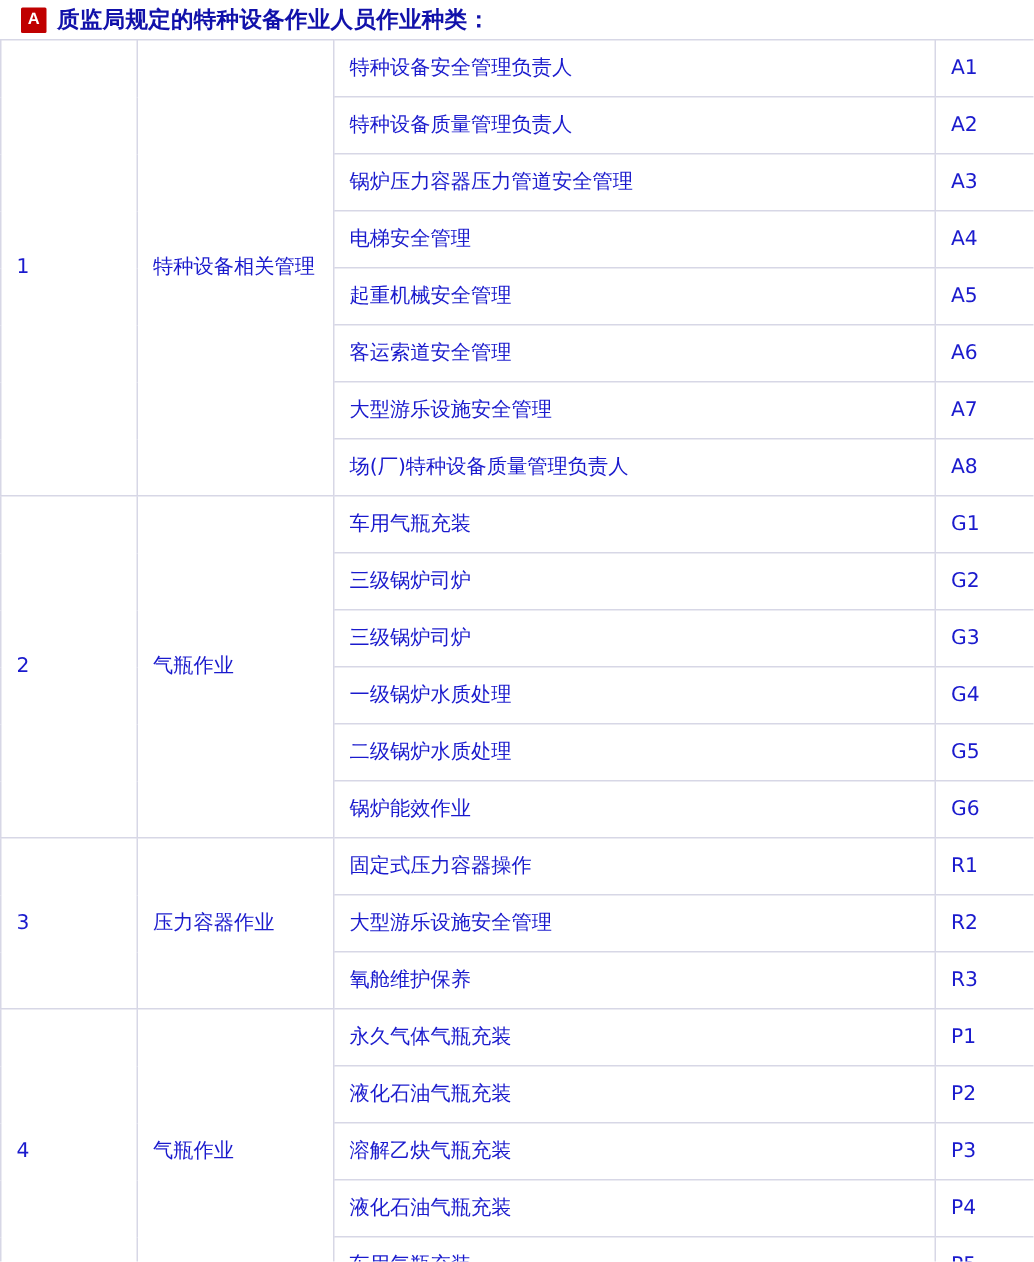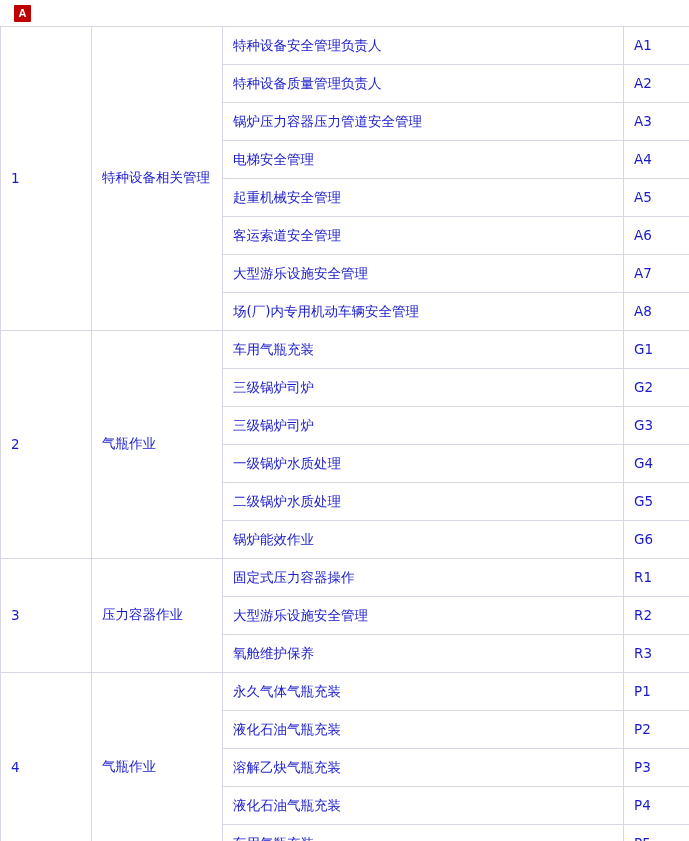--- a/index.html
+++ b/index.html
@@ -62,21 +62,20 @@
     line-height: 1.35;
   }
   td.col-no {
     width: 70px;
     text-align: left;
     padding-left: 14px;
   }
   td.col-group {
     width: 110px;
     padding-left: 12px;
-    font-family: Liberation Serif, serif;
   }
   td.col-name {
     width: 380px;
     padding-left: 14px;
   }
   td.col-code {
     width: 107px;
     padding-left: 14px;
   }
   
@@ -84,20 +83,21 @@
     border-top: 1px solid #d7d7e6;
   }
 </style>
 </head>
 <body>
 
 <div class="page">
 
   <div class="header">
     <div class="header-badge">A</div>
+    <div class="header-title">质监局规定的特种设备作业人员作业种类：</div>
   </div>
 
   <table class="cat-table">
     <tbody>
         <tr>
           <td class="col-no" rowspan="8">1</td>
           <td class="col-group" rowspan="8">特种设备相关管理</td>
           <td class="col-name">特种设备安全管理负责人</td>
           <td class="col-code">A1</td>
         </tr>
@@ -119,21 +119,21 @@
         </tr>
         <tr>
           <td class="col-name">客运索道安全管理</td>
           <td class="col-code">A6</td>
         </tr>
         <tr>
           <td class="col-name">大型游乐设施安全管理</td>
           <td class="col-code">A7</td>
         </tr>
         <tr>
-          <td class="col-name">场(厂)内专用机动车辆安全管理</td>
+          <td class="col-name">场(厂)特种设备质量管理负责人</td>
           <td class="col-code">A8</td>
         </tr>
         <tr>
           <td class="col-no" rowspan="6">2</td>
           <td class="col-group" rowspan="6">气瓶作业</td>
           <td class="col-name">车用气瓶充装</td>
           <td class="col-code">G1</td>
         </tr>
         <tr>
           <td class="col-name">三级锅炉司炉</td>

